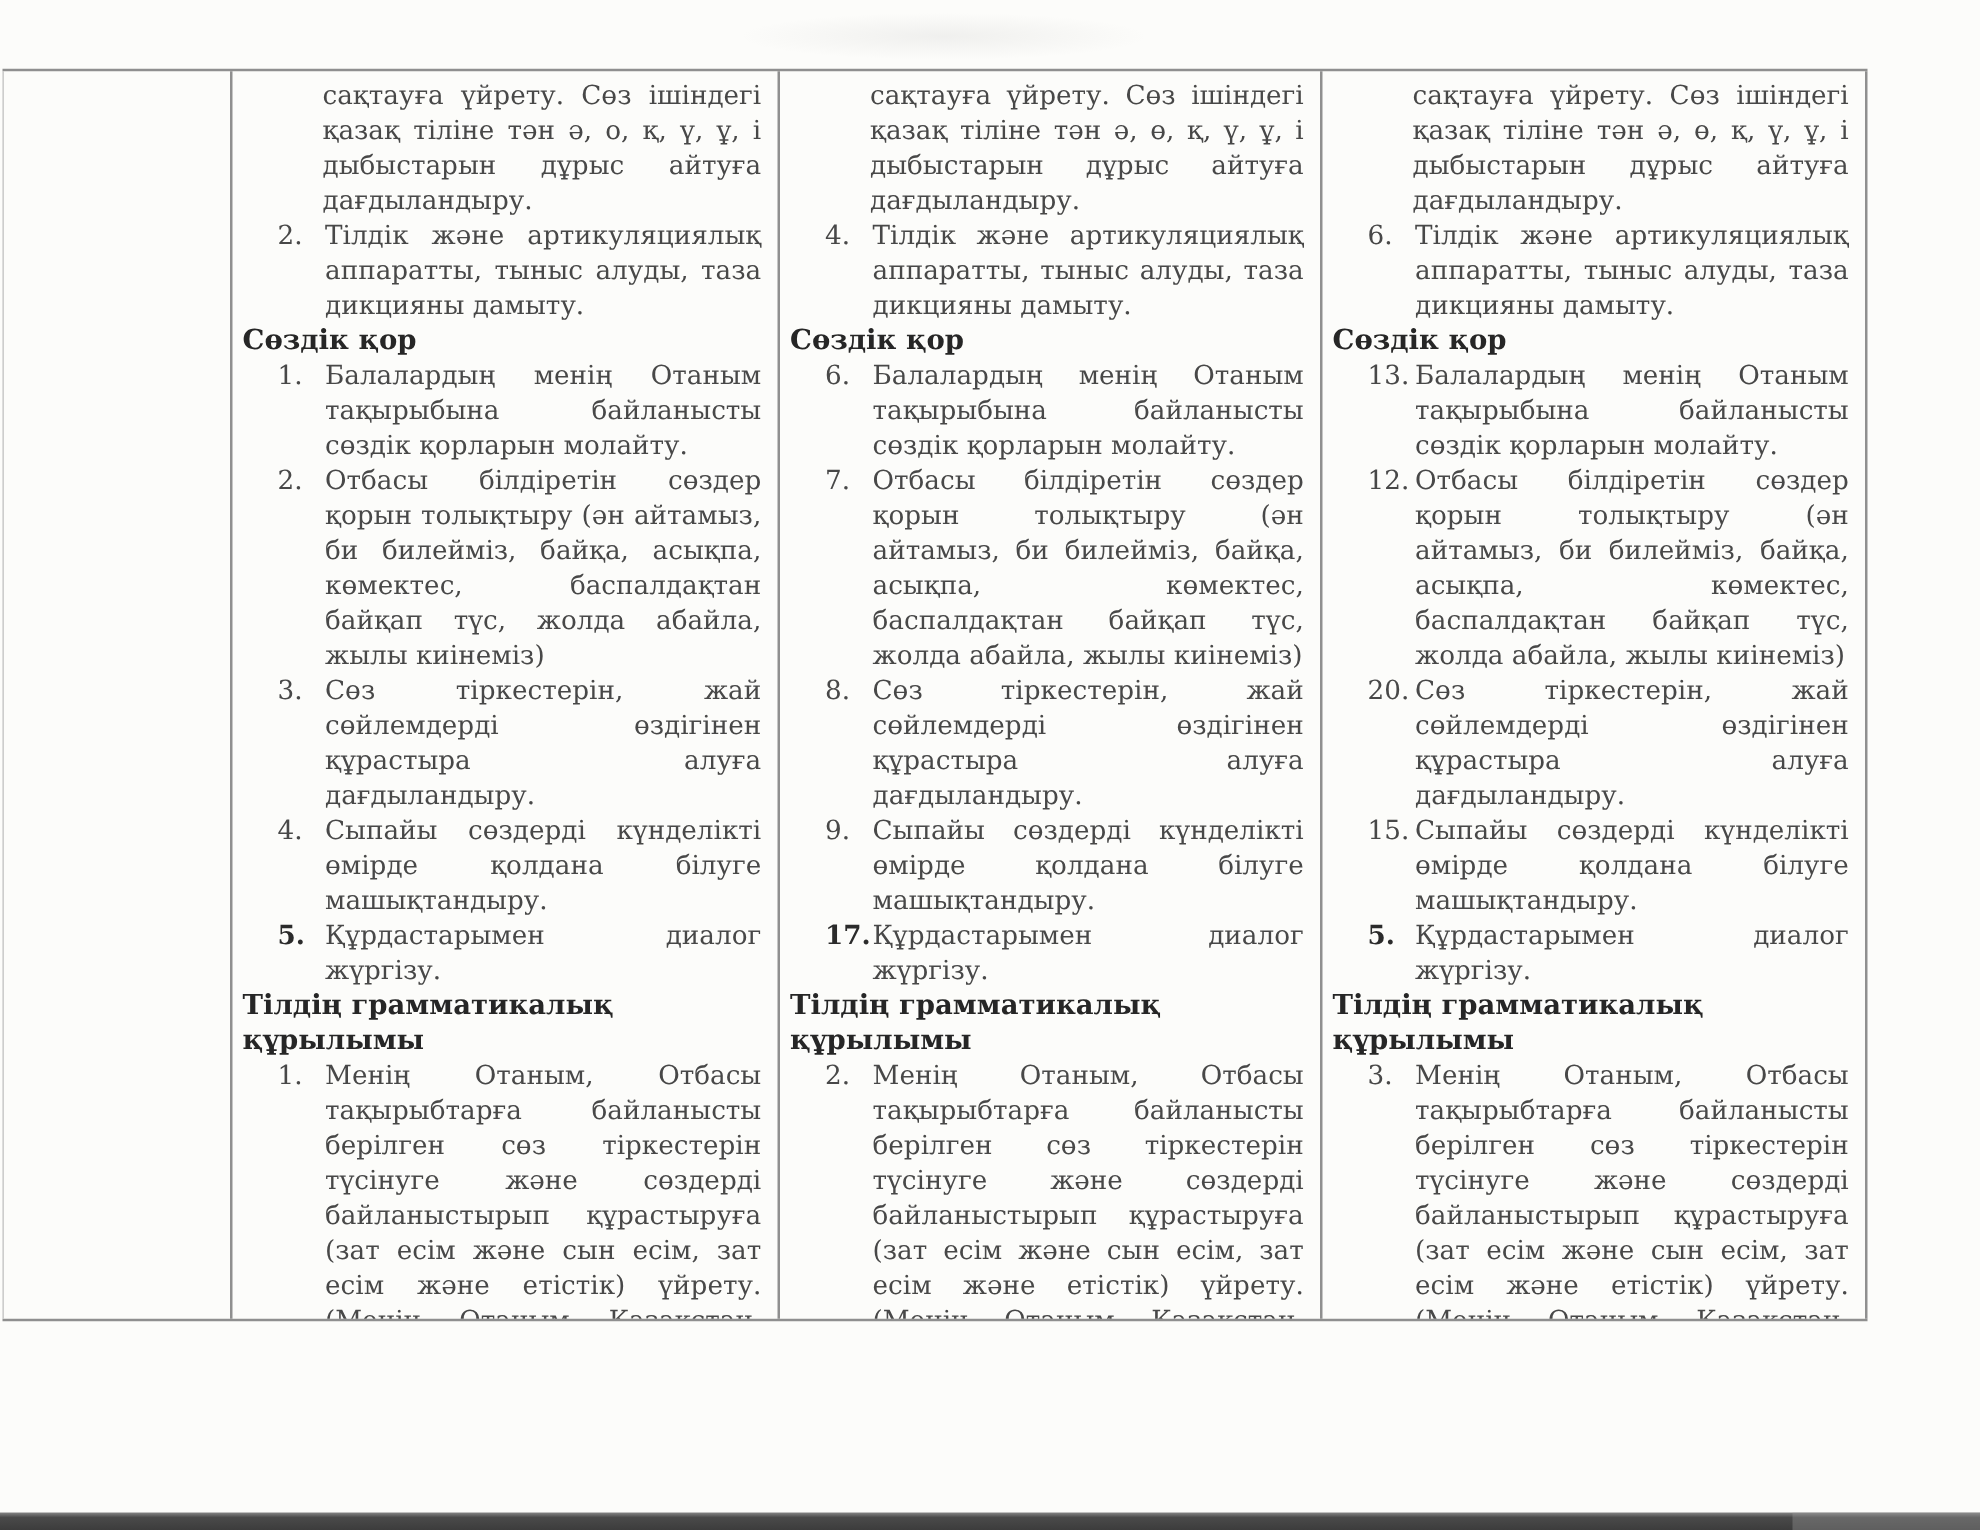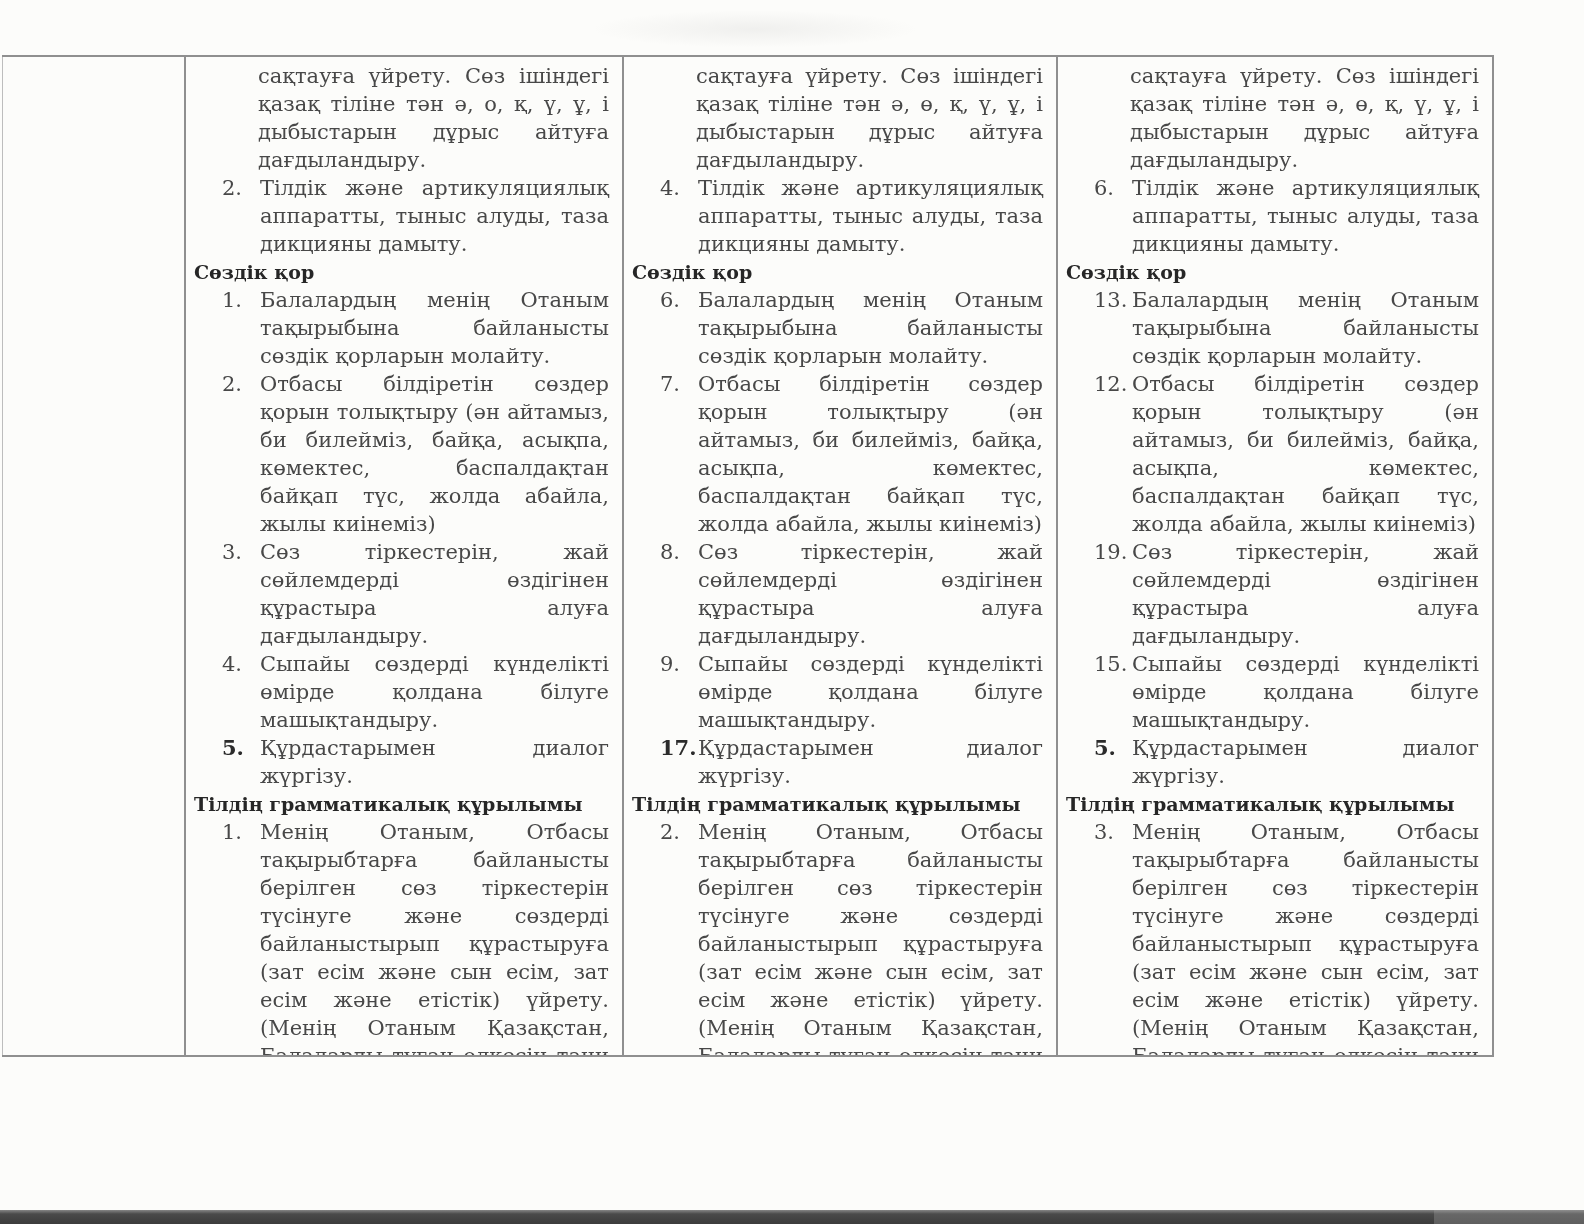--- a/index.html
+++ b/index.html
@@ -31,21 +31,21 @@
   .body-text{
     font-size:21px;line-height:28px;
     text-align:justify;
   }
   .cont{margin-left:64px;}
   .li{display:flex;margin-left:28px;}
   .li .num{flex:0 0 38px;white-space:nowrap;}
   .li .num.b{font-weight:bold;color:#2b2b2b;}
   .li p{flex:1;}
   .sec-heading{
-    font-size:19px;line-height:28px;
+    font-size:22px;line-height:28px;
     font-weight:bold;color:#262626;
     text-align:left;
   }
   .smudge{
     position:absolute;left:590px;top:10px;width:330px;height:38px;
     background:radial-gradient(ellipse at center, rgba(130,130,130,.10), rgba(130,130,130,0) 70%);
   }
   .bottom-bar{
     position:absolute;left:0;bottom:0;width:1584px;height:14px;
     background:linear-gradient(180deg,#858585 0px,#4a4a4a 4px,#3c3c3c 14px);
@@ -145,21 +145,21 @@
       <div class="sec-heading">Сөздік қор</div>
       <div class="li body-text">
         <span class="num">13.</span>
         <p>Балалардың менің Отаным тақырыбына байланысты сөздік қорларын молайту.</p>
       </div>
       <div class="li body-text">
         <span class="num">12.</span>
         <p>Отбасы білдіретін сөздер қорын толықтыру (ән айтамыз, би билейміз, байқа, асықпа, көмектес, баспалдақтан байқап түс, жолда абайла, жылы киінеміз)</p>
       </div>
       <div class="li body-text">
-        <span class="num">19.</span>
+        <span class="num">20.</span>
         <p>Сөз тіркестерін, жай сөйлемдерді өздігінен құрастыра алуға дағдыландыру.</p>
       </div>
       <div class="li body-text">
         <span class="num">15.</span>
         <p>Сыпайы сөздерді күнделікті өмірде қолдана білуге машықтандыру.</p>
       </div>
       <div class="li body-text">
         <span class="num b">5.</span>
         <p>Құрдастарымен диалог жүргізу.</p>
       </div>

